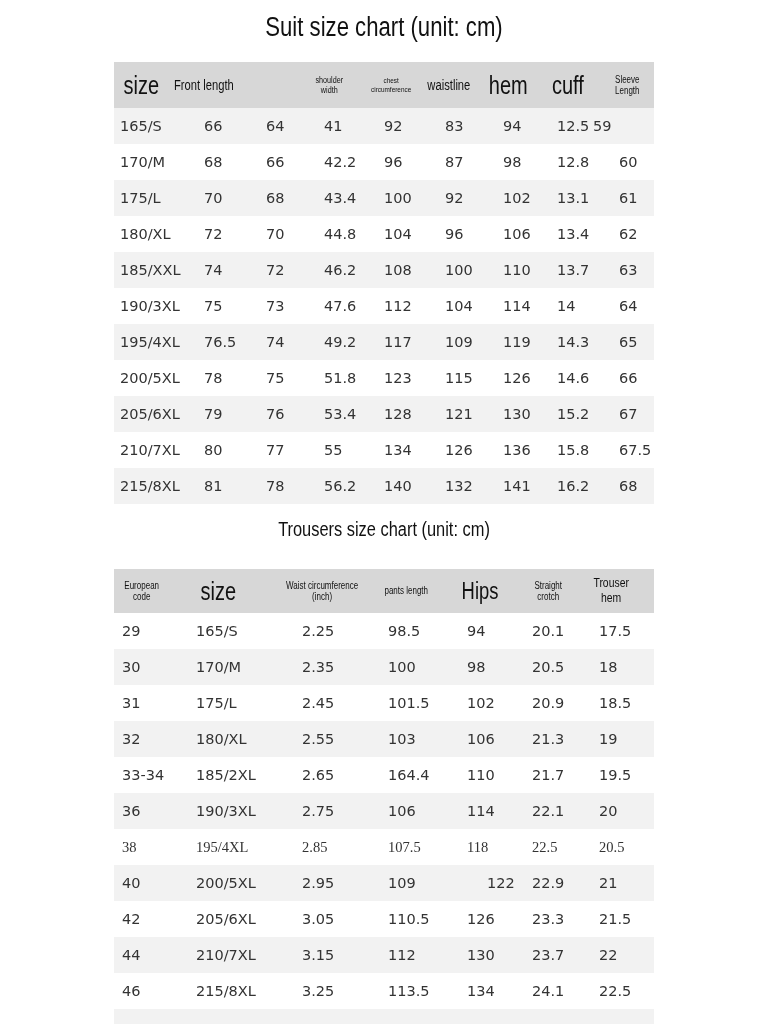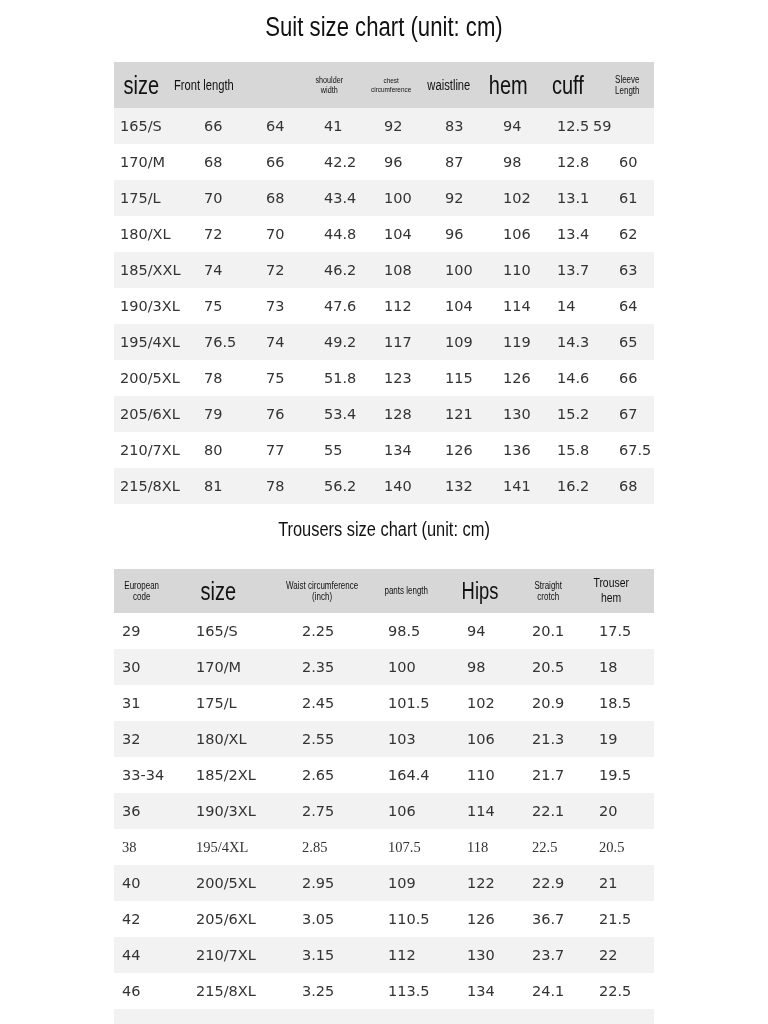--- a/index.html
+++ b/index.html
@@ -271,31 +271,31 @@
         <div class="cell" style="left: 274px;">107.5</div>
         <div class="cell" style="left: 353px;">118</div>
         <div class="cell" style="left: 418px;">22.5</div>
         <div class="cell" style="left: 485px;">20.5</div>
       </div>
       <div class="row gray" style="top: 296px;">
         <div class="cell" style="left: 8px;">40</div>
         <div class="cell" style="left: 82px;">200/5XL</div>
         <div class="cell" style="left: 188px;">2.95</div>
         <div class="cell" style="left: 274px;">109</div>
-        <div class="cell" style="left: 353px;">122</div>
+        <div class="cell" style="left: 373px;">122</div>
         <div class="cell" style="left: 418px;">22.9</div>
         <div class="cell" style="left: 485px;">21</div>
       </div>
       <div class="row" style="top: 332px;">
         <div class="cell" style="left: 8px;">42</div>
         <div class="cell" style="left: 82px;">205/6XL</div>
         <div class="cell" style="left: 188px;">3.05</div>
         <div class="cell" style="left: 274px;">110.5</div>
         <div class="cell" style="left: 353px;">126</div>
-        <div class="cell" style="left: 418px;">36.7</div>
+        <div class="cell" style="left: 418px;">23.3</div>
         <div class="cell" style="left: 485px; text-align: center;">21.5</div>
       </div>
       <div class="row gray" style="top: 368px;">
         <div class="cell" style="left: 8px;">44</div>
         <div class="cell" style="left: 82px;">210/7XL</div>
         <div class="cell" style="left: 188px;">3.15</div>
         <div class="cell" style="left: 274px;">112</div>
         <div class="cell" style="left: 353px;">130</div>
         <div class="cell" style="left: 418px;">23.7</div>
         <div class="cell" style="left: 485px;">22</div>

